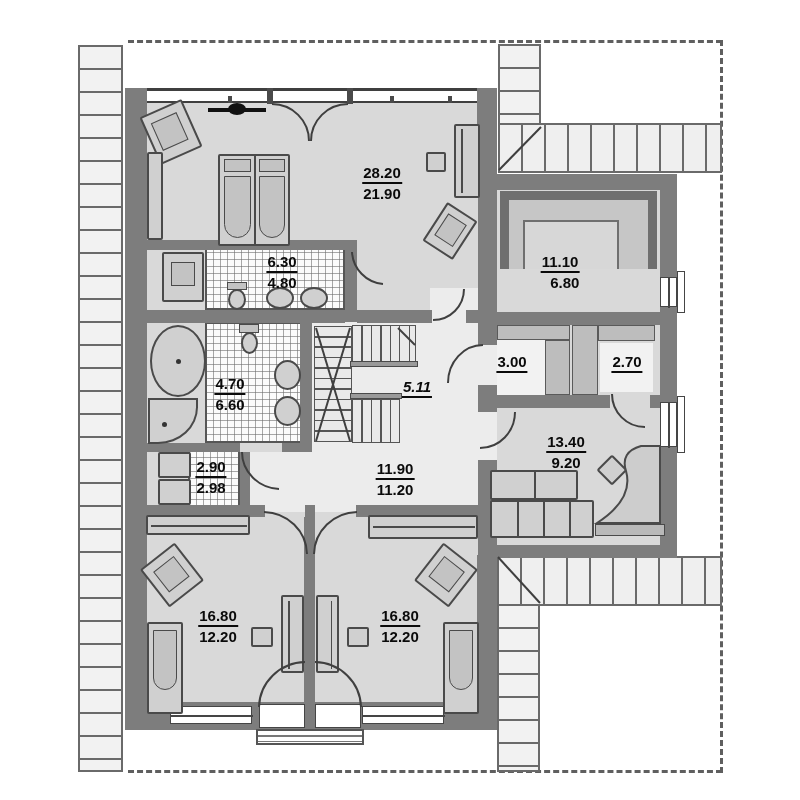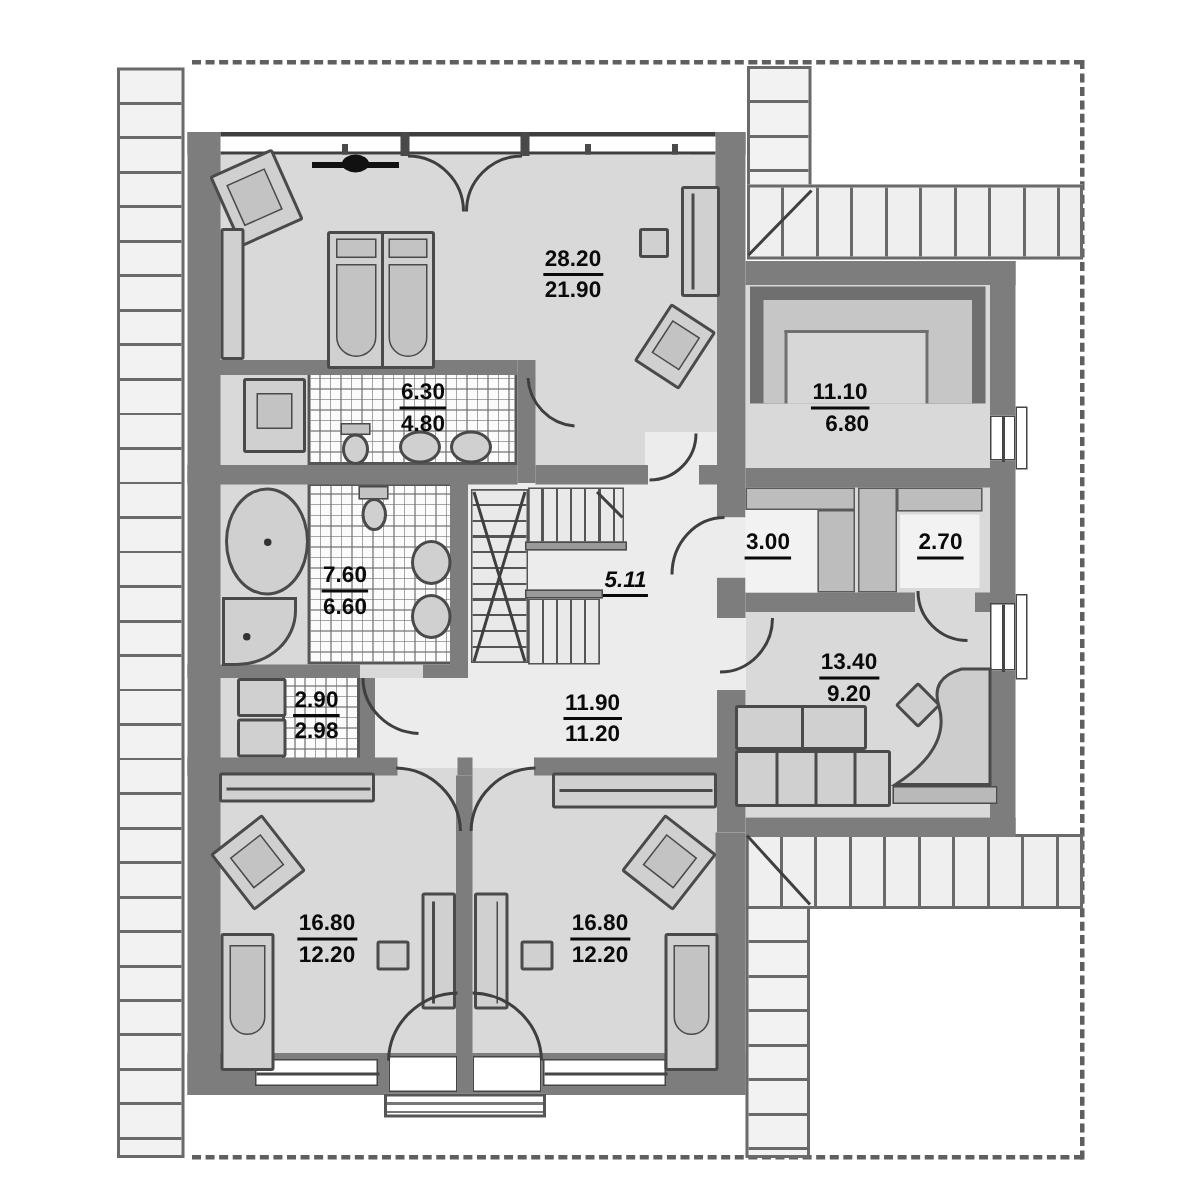--- a/index.html
+++ b/index.html
@@ -247,21 +247,21 @@
   </div>
   <div class="lbl" style="left:266px;top:252px;margin-left:16px;">
     <span class="u">6.30</span><br>
     <span>4.80</span>
   </div>
   <div class="lbl" style="left:560px;top:252px;text-align:right;">
     <span class="u">11.10</span><br>
     <span>6.80</span>
   </div>
   <div class="lbl" style="left:230px;top:374px;">
-    <span class="u">7.60</span><br>
+    <span class="u">4.70</span><br>
     <span>6.60</span>
   </div>
   <div class="lbl" style="left:417px;top:377px;font-style:italic;">
     <span class="u">5.11</span>
   </div>
   <div class="lbl" style="left:512px;top:352px;">
     <span class="u">3.00</span>
   </div>
   <div class="lbl" style="left:627px;top:352px;">
     <span class="u">2.70</span>

